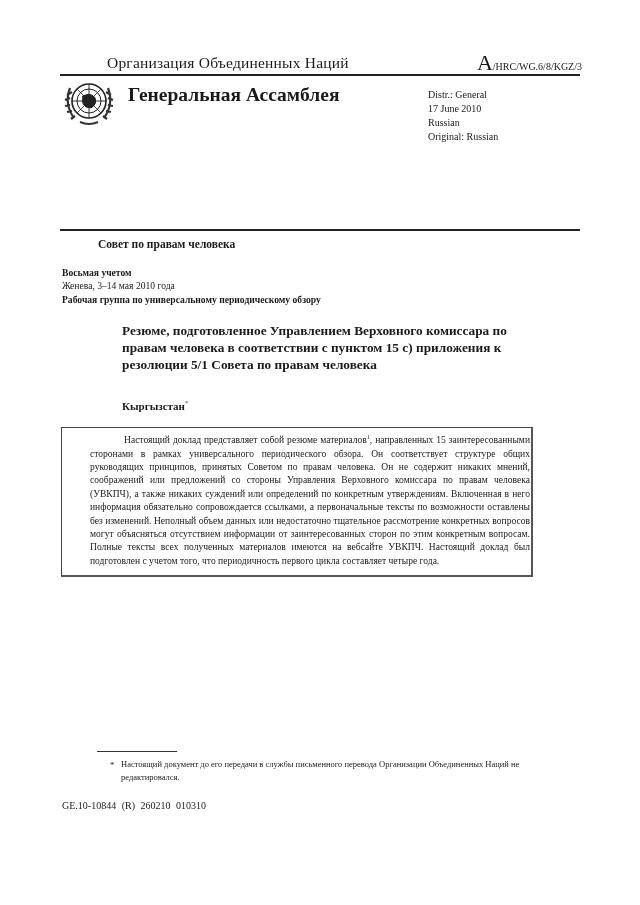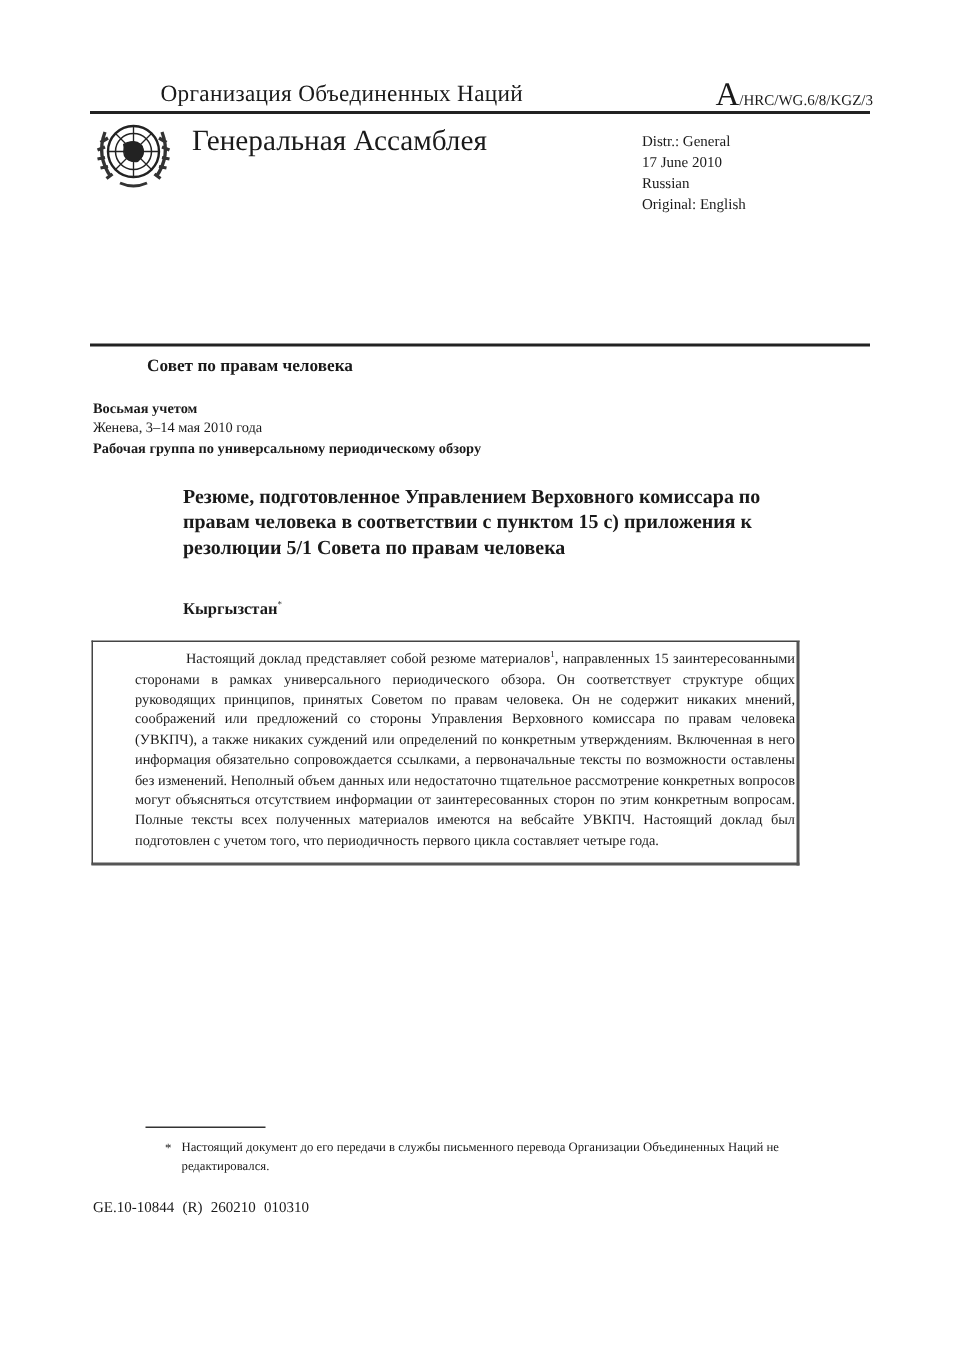--- a/index.html
+++ b/index.html
@@ -6,21 +6,21 @@
     body {
       width: 640px; height: 905px; background: #ffffff; position: relative; overflow: hidden;
       font-family: "Liberation Serif", "DejaVu Serif", serif; color: #1a1a1a;
     }
     .abs { position: absolute; }
     .org-name { left: 62px; top: 54px; font-size: 15.5px; letter-spacing: 0.2px; margin-left: 45px; }
     .symbol { right: 58px; top: 52px; font-size: 10px; white-space: nowrap; }
     .symbol .big { font-size: 22px; line-height: 1; }
     .rule-top { left: 60px; width: 520px; top: 74px; height: 2px; background: #222; }
     .emblem { left: 62px; top: 78px; width: 54px; height: 48px; }
-    .ga-title { left: 128px; top: 84px; font-size: 19.5px; font-weight: normal; }
+    .ga-title { left: 128px; top: 84px; font-size: 19.5px; font-weight: bold; }
     .distr { left: 428px; top: 88px; font-size: 10px; line-height: 14px; }
     .rule-mid { left: 60px; width: 520px; top: 229px; height: 2px; background: #222; }
     .council { left: 62px; top: 238px; font-size: 11.5px; font-weight: bold; margin-left: 36px; }
     .wg { left: 62px; top: 254px; font-size: 9.6px; font-weight: bold; margin-top: 40px; }
     .session { left: 62px; top: 267px; font-size: 9.6px; font-weight: bold; }
     .venue { left: 62px; top: 280px; font-size: 9.6px; }
     .main-title { left: 122px; top: 322px; width: 410px; font-size: 13.3px; font-weight: bold; line-height: 17px; }
     .country { left: 122px; top: 400px; font-size: 11px; font-weight: bold; }
     .country sup { font-size: 6px; font-weight: normal; }
     .summary-box {
@@ -56,21 +56,21 @@
     <path d="M20 18 Q26 14 33 19 Q36 25 30 30 Q23 31 21 25 Z" fill="#222"></path>
     <path d="M18 44 Q27 48 36 44" stroke="#333" stroke-width="2" fill="none"></path>
   </svg>
 </div>
 <div class="abs ga-title">Генеральная Ассамблея</div>
 
 <div class="abs distr">
   <div>Distr.: General</div>
   <div>17 June 2010</div>
   <div>Russian</div>
-  <div>Original: English</div>
+  <div>Original: Russian</div>
 </div>
 
 <div class="abs rule-mid"></div>
 
 <div class="abs council">Совет по правам человека</div>
 <div class="abs wg">Рабочая группа по универсальному периодическому обзору</div>
 <div class="abs session">Восьмая учетом</div>
 <div class="abs venue">Женева, 3–14 мая 2010 года</div>
 
 <div class="abs main-title">Резюме, подготовленное Управлением Верховного комиссара по правам человека в соответствии с пунктом 15 с) приложения к резолюции 5/1 Совета по правам человека</div>

